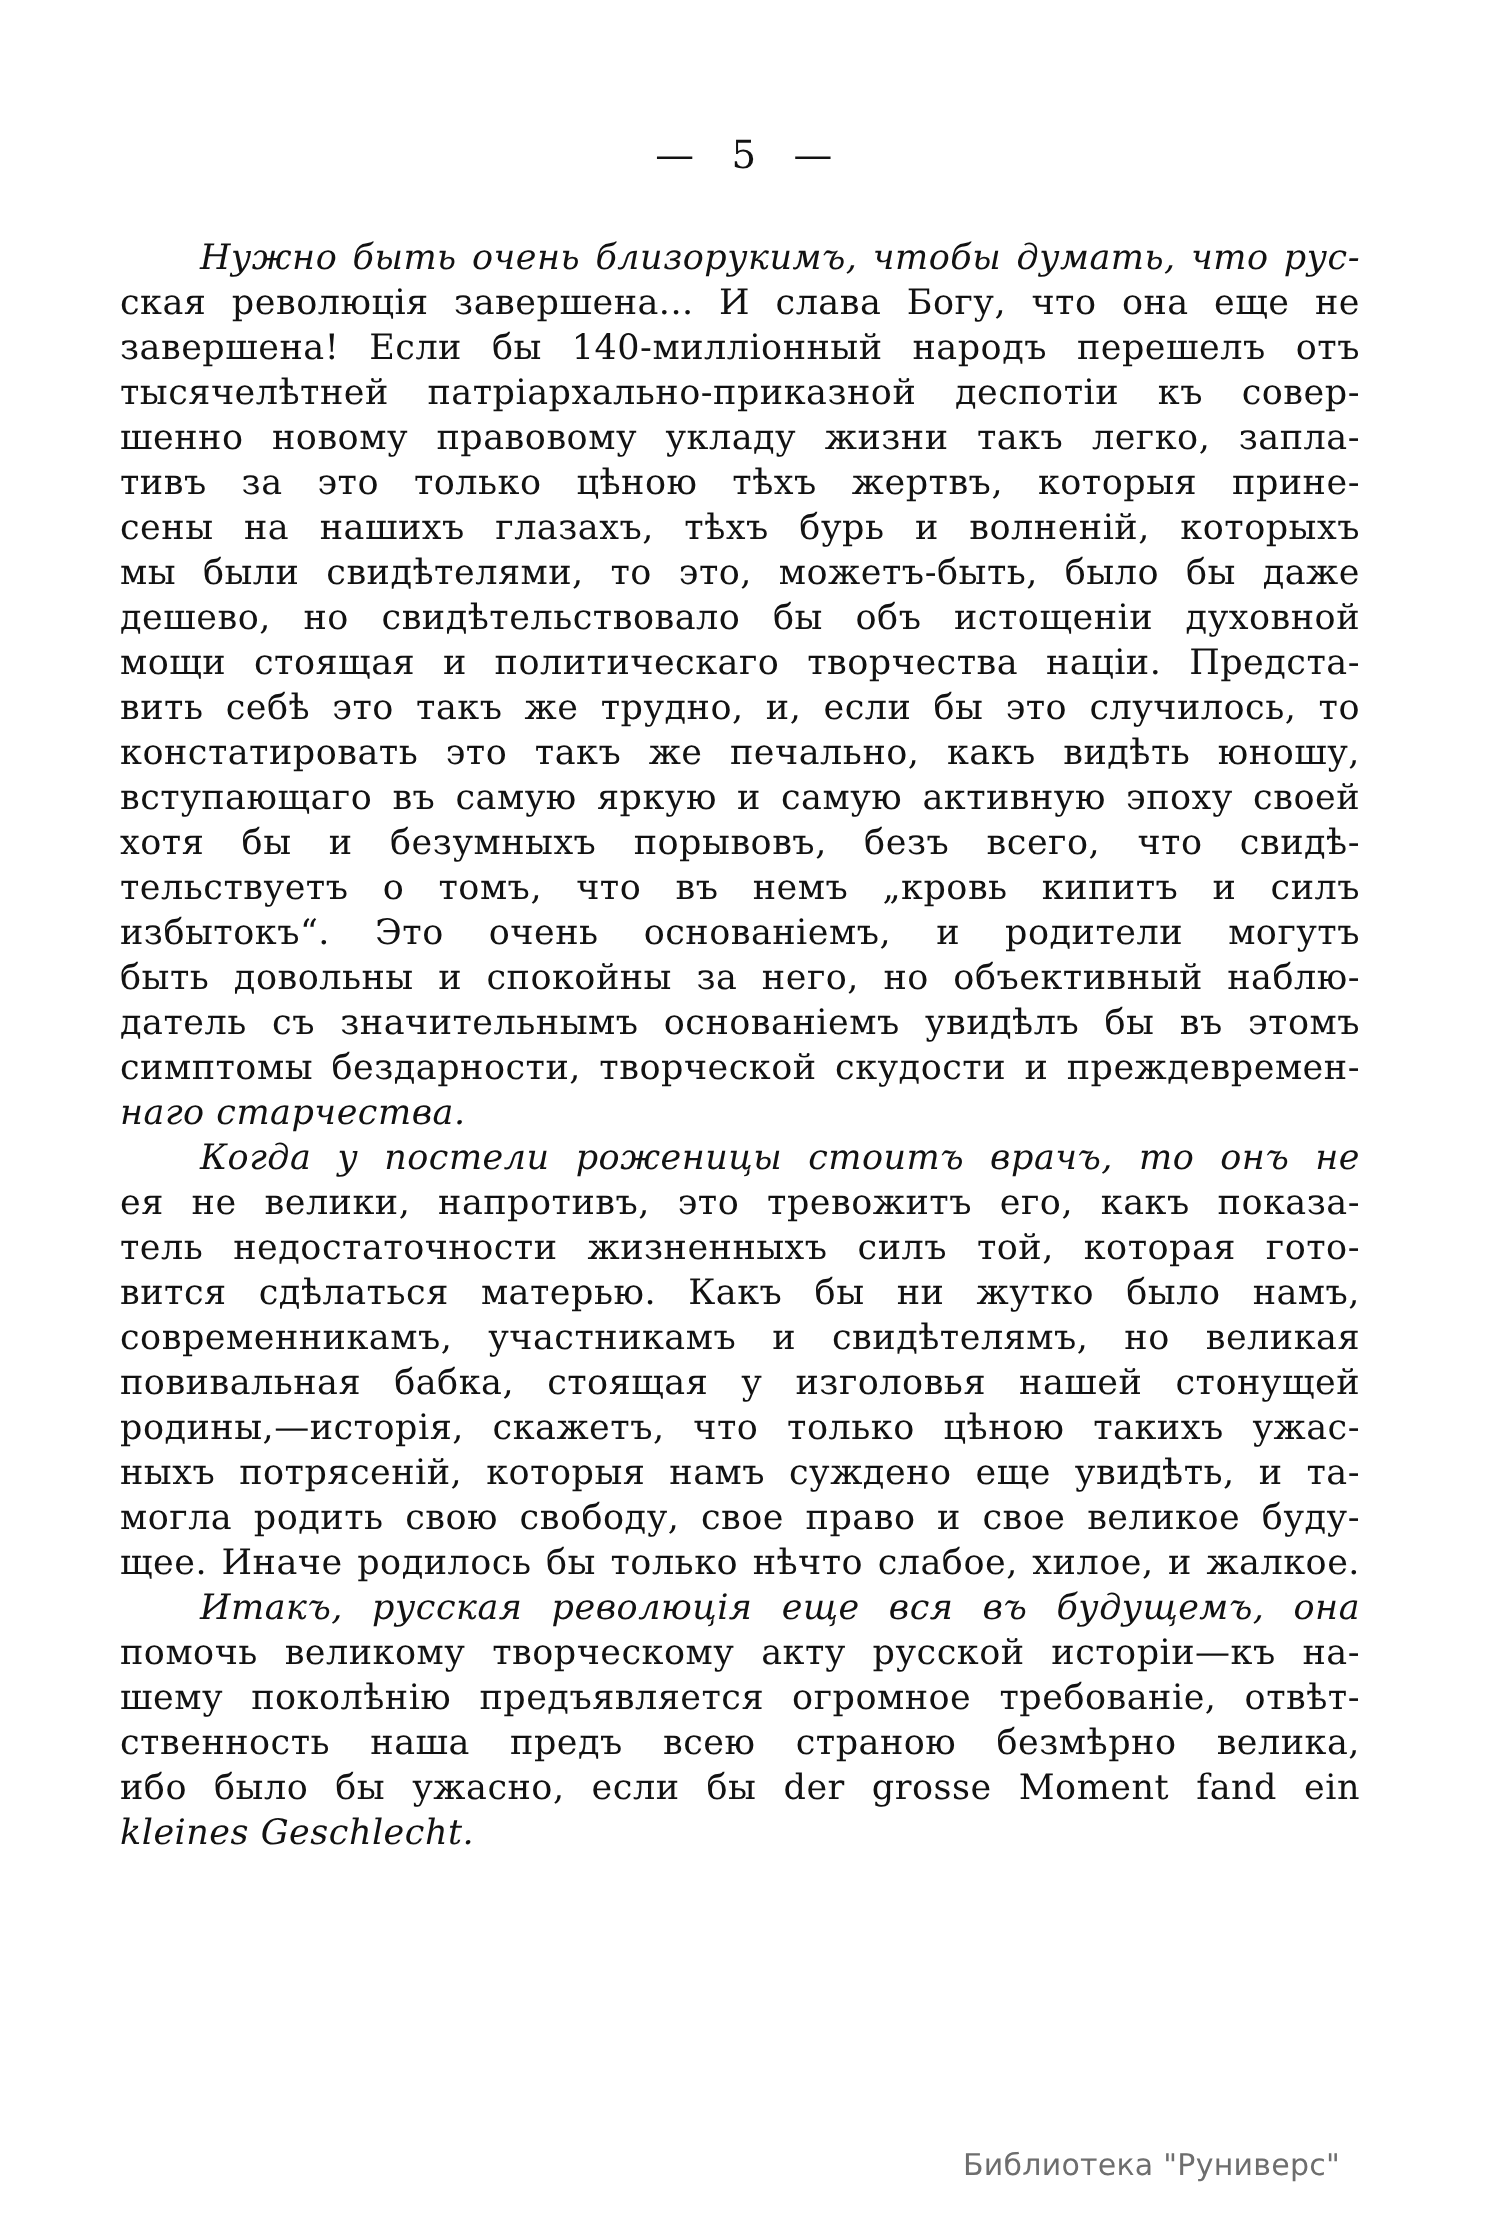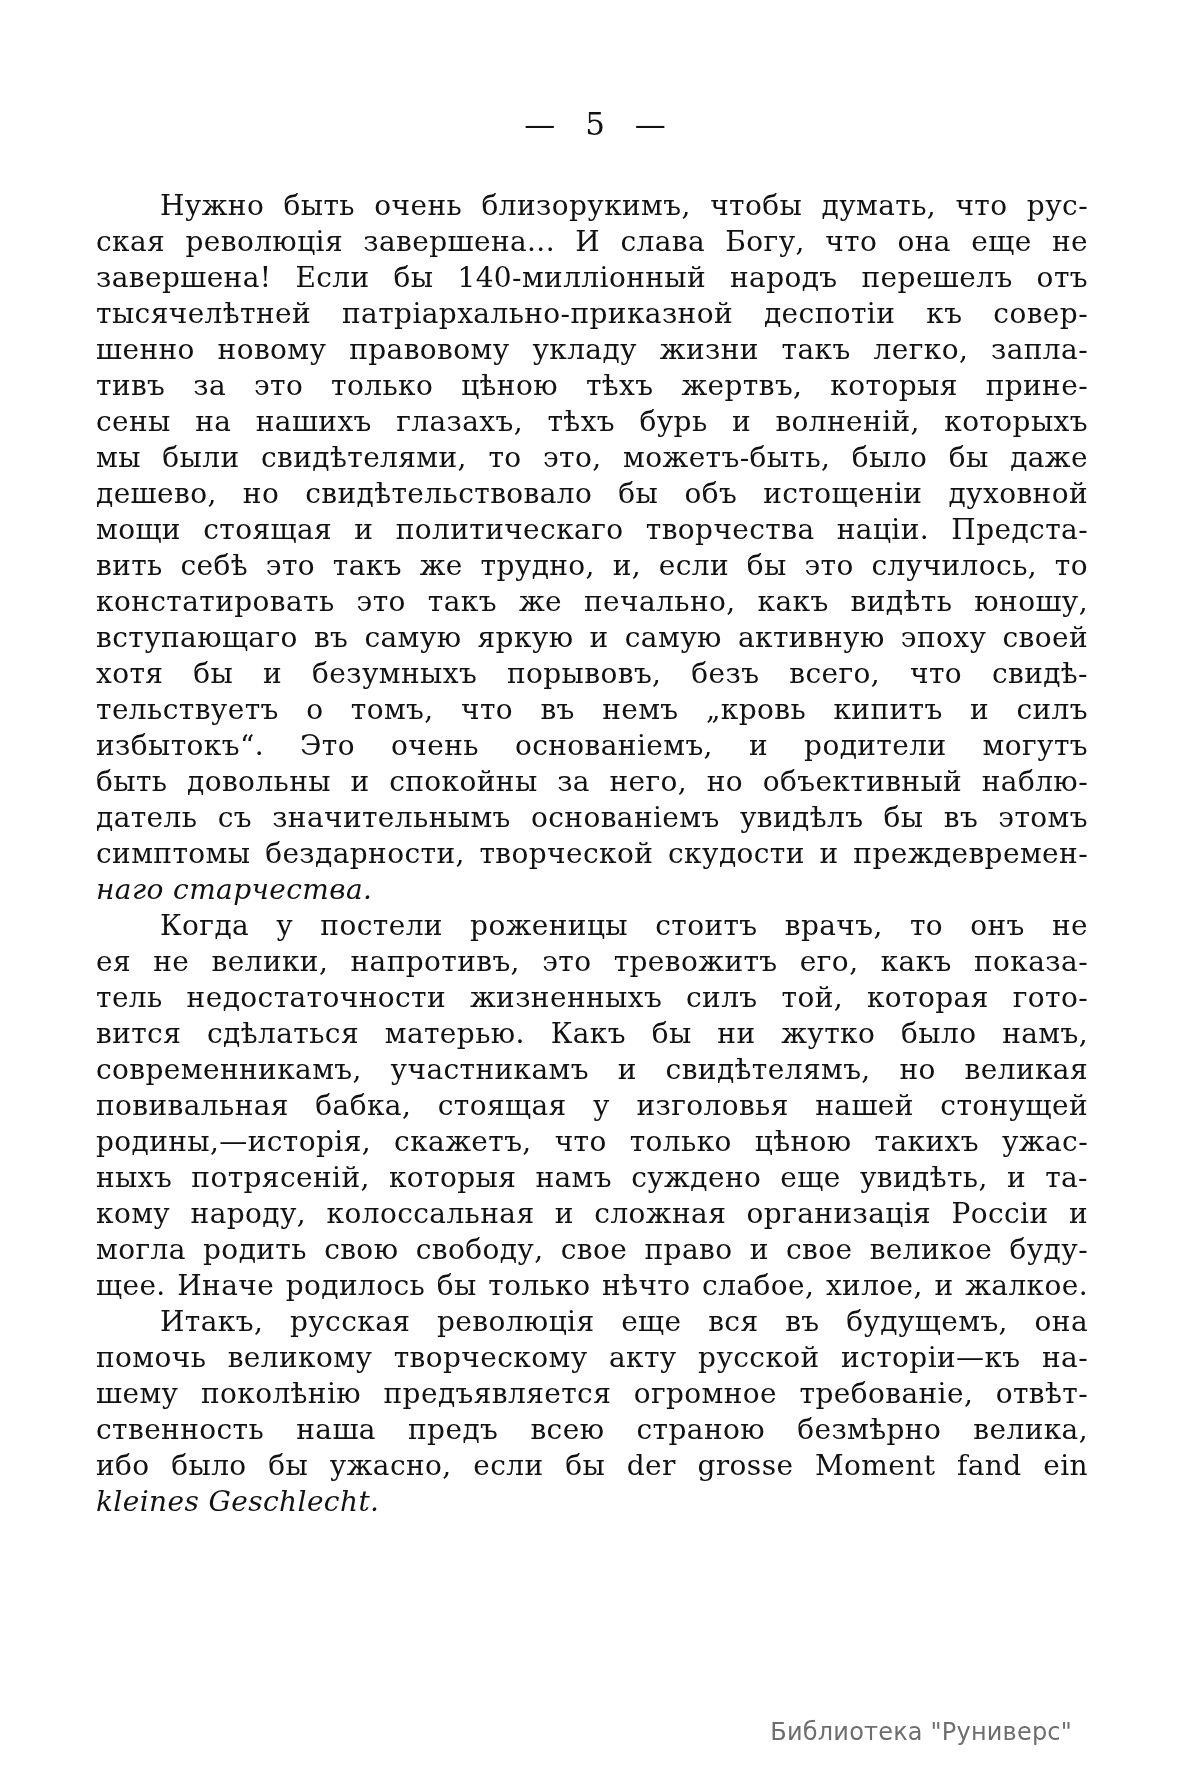--- a/index.html
+++ b/index.html
@@ -37,20 +37,21 @@
   .line {
     height: 36px;
     text-align: justify;
     text-align-last: justify;
     text-justify: inter-word;
     white-space: normal;
     overflow: visible;
   }
   .line.indent {
     padding-left: 64px;
+    font-style: italic;
   }
   .line.flush {
     text-align-last: left;
     font-style: italic;
   }
   .watermark {
     position: absolute;
     top: 1718px;
     right: 128px;
     font-family: "DejaVu Sans", sans-serif;
@@ -86,21 +87,20 @@
   <div class="line">симптомы бездарности, творческой скудости и преждевремен-</div>
   <div class="line flush">наго старчества.</div>
   <div class="line indent">Когда у постели роженицы стоитъ врачъ, то онъ не</div>
   <div class="line">ея не велики, напротивъ, это тревожитъ его, какъ показа-</div>
   <div class="line">тель недостаточности жизненныхъ силъ той, которая гото-</div>
   <div class="line">вится сдѣлаться матерью. Какъ бы ни жутко было намъ,</div>
   <div class="line">современникамъ, участникамъ и свидѣтелямъ, но великая</div>
   <div class="line">повивальная бабка, стоящая у изголовья нашей стонущей</div>
   <div class="line">родины,—исторія, скажетъ, что только цѣною такихъ ужас-</div>
   <div class="line">ныхъ потрясеній, которыя намъ суждено еще увидѣть, и та-</div>
-  <div class="line">кому народу, колоссальная и сложная организація Россіи и</div>
   <div class="line">могла родить свою свободу, свое право и свое великое буду-</div>
   <div class="line">щее. Иначе родилось бы только нѣчто слабое, хилое, и жалкое.</div>
   <div class="line indent">Итакъ, русская революція еще вся въ будущемъ, она</div>
   <div class="line">помочь великому творческому акту русской исторіи—къ на-</div>
   <div class="line">шему поколѣнію предъявляется огромное требованіе, отвѣт-</div>
   <div class="line">ственность наша предъ всею страною безмѣрно велика,</div>
   <div class="line">ибо было бы ужасно, если бы der grosse Moment fand ein</div>
   <div class="line flush">kleines Geschlecht.</div>
 </div>
 

